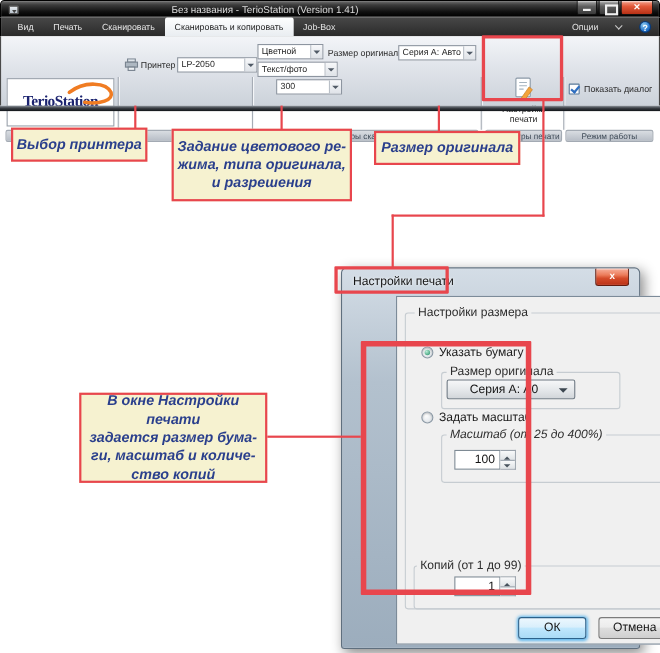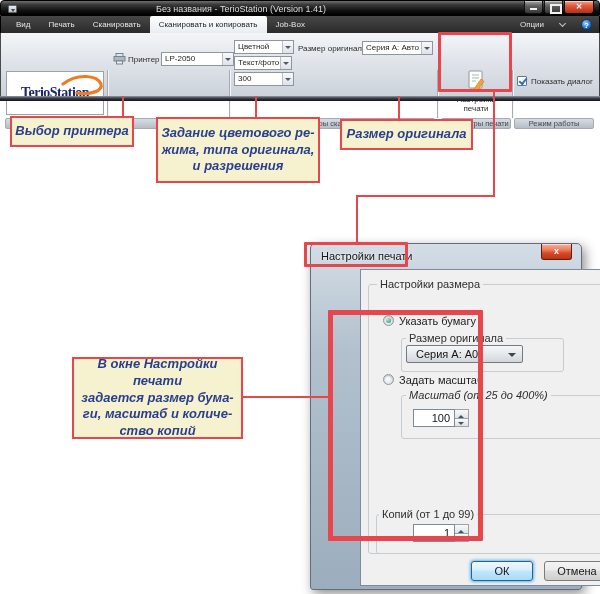--- a/index.html
+++ b/index.html
@@ -99,21 +99,21 @@
   .grpbox .leg { position:absolute; top:-7px; left:8px; background:#f0f0f0; padding:0 3px; font-size:11px;
     color:#2e2e2e; white-space:nowrap; }
 
   .radio { position:absolute; width:11px; height:11px; border-radius:50%; border:1px solid #8a98a4;
     background:radial-gradient(circle at 35% 30%, #ffffff, #d9dfe5); box-shadow:inset 0 1px 2px rgba(0,0,0,.25); }
   .radio.sel::after { content:""; position:absolute; left:2px; top:2px; width:5px; height:5px; border-radius:50%;
     background:radial-gradient(circle at 35% 30%, #b8ecd6, #1e8a62); }
   .dlabel { position:absolute; font-size:11px; color:#1c1c1c; white-space:nowrap; }
 
   .dcombo { position:absolute; height:18px; border:1px solid #707b85; border-radius:2px; font-size:11px;
-    line-height:16px; padding-left:9px; color:#141414;
+    line-height:16px; padding-left:20px; color:#141414;
     background:linear-gradient(#f6f7f8,#e4e7ea 55%,#d2d6da); }
   .dcombo::after { content:""; position:absolute; right:6px; top:7px;
     border:4px solid transparent; border-top:4px solid #3c4650; }
 
   .spin { position:absolute; display:flex; height:18px; }
   .spin-field { width:42px; height:18px; background:#fff; border:1px solid #7e8a94; font-size:11px;
     text-align:right; padding:2px 4px 0 0; color:#141414; }
   .spin-btns { width:14px; height:18px; border:1px solid #9aa2ab; border-left:none; display:flex; flex-direction:column;
     background:#e8eaec; }
   .sb { flex:1; position:relative; background:linear-gradient(#f8f9fa,#dfe3e6); }
@@ -174,25 +174,25 @@
       <span>LP-2050</span>
       <span class="arr"></span>
     </div>
     <div class="group-bar" style="left:109px;width:117px;">Цель</div>
     <div class="rdivider" style="left:228px;"></div>
 
     <div class="rcombo" style="left:233px;top:7px;width:60px;">
       <span>Цветной</span>
       <span class="arr"></span>
     </div>
-    <div class="rcombo" style="left:233px;top:23px;width:58px;">
+    <div class="rcombo" style="left:233px;top:23px;width:73px;">
       <span>Текст/фото</span>
       <span class="arr"></span>
     </div>
-    <div class="rcombo" style="left:233px;top:39px;width:60px;">
+    <div class="rcombo" style="left:250px;top:39px;width:60px;">
       <span>300</span>
       <span class="arr"></span>
     </div>
     <div class="rlabel" style="left:297px;top:11px;">Размер оригинала</div>
     <div class="rcombo" style="left:361px;top:8px;width:71px;">
       <span>Серия А: Авто</span>
       <span class="arr"></span>
     </div>
     <div class="group-bar" style="left:231px;width:203px;">Параметры сканирования</div>
     <div class="rdivider" style="left:436px;"></div>

